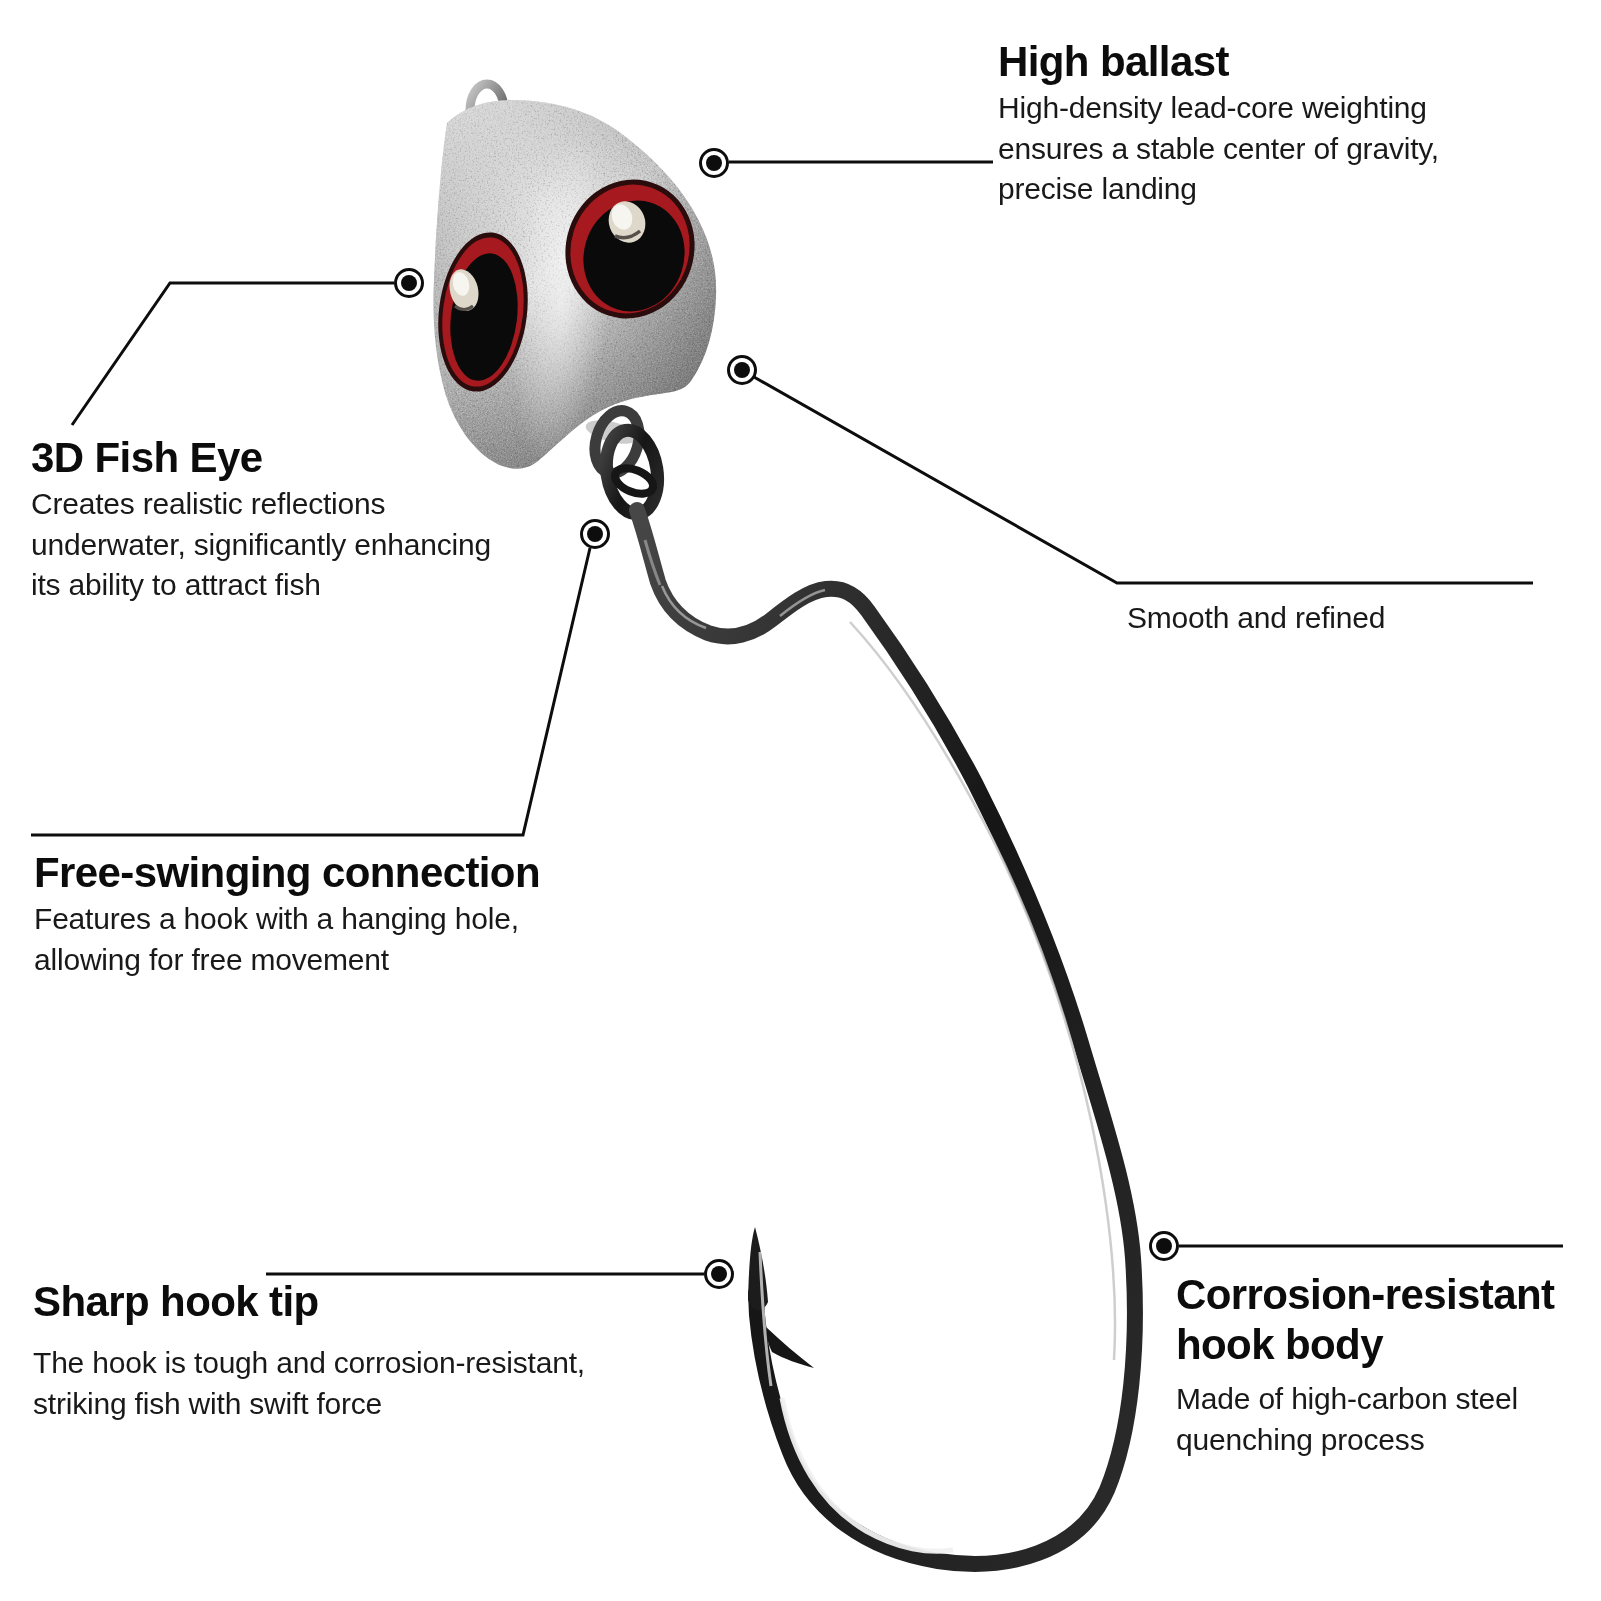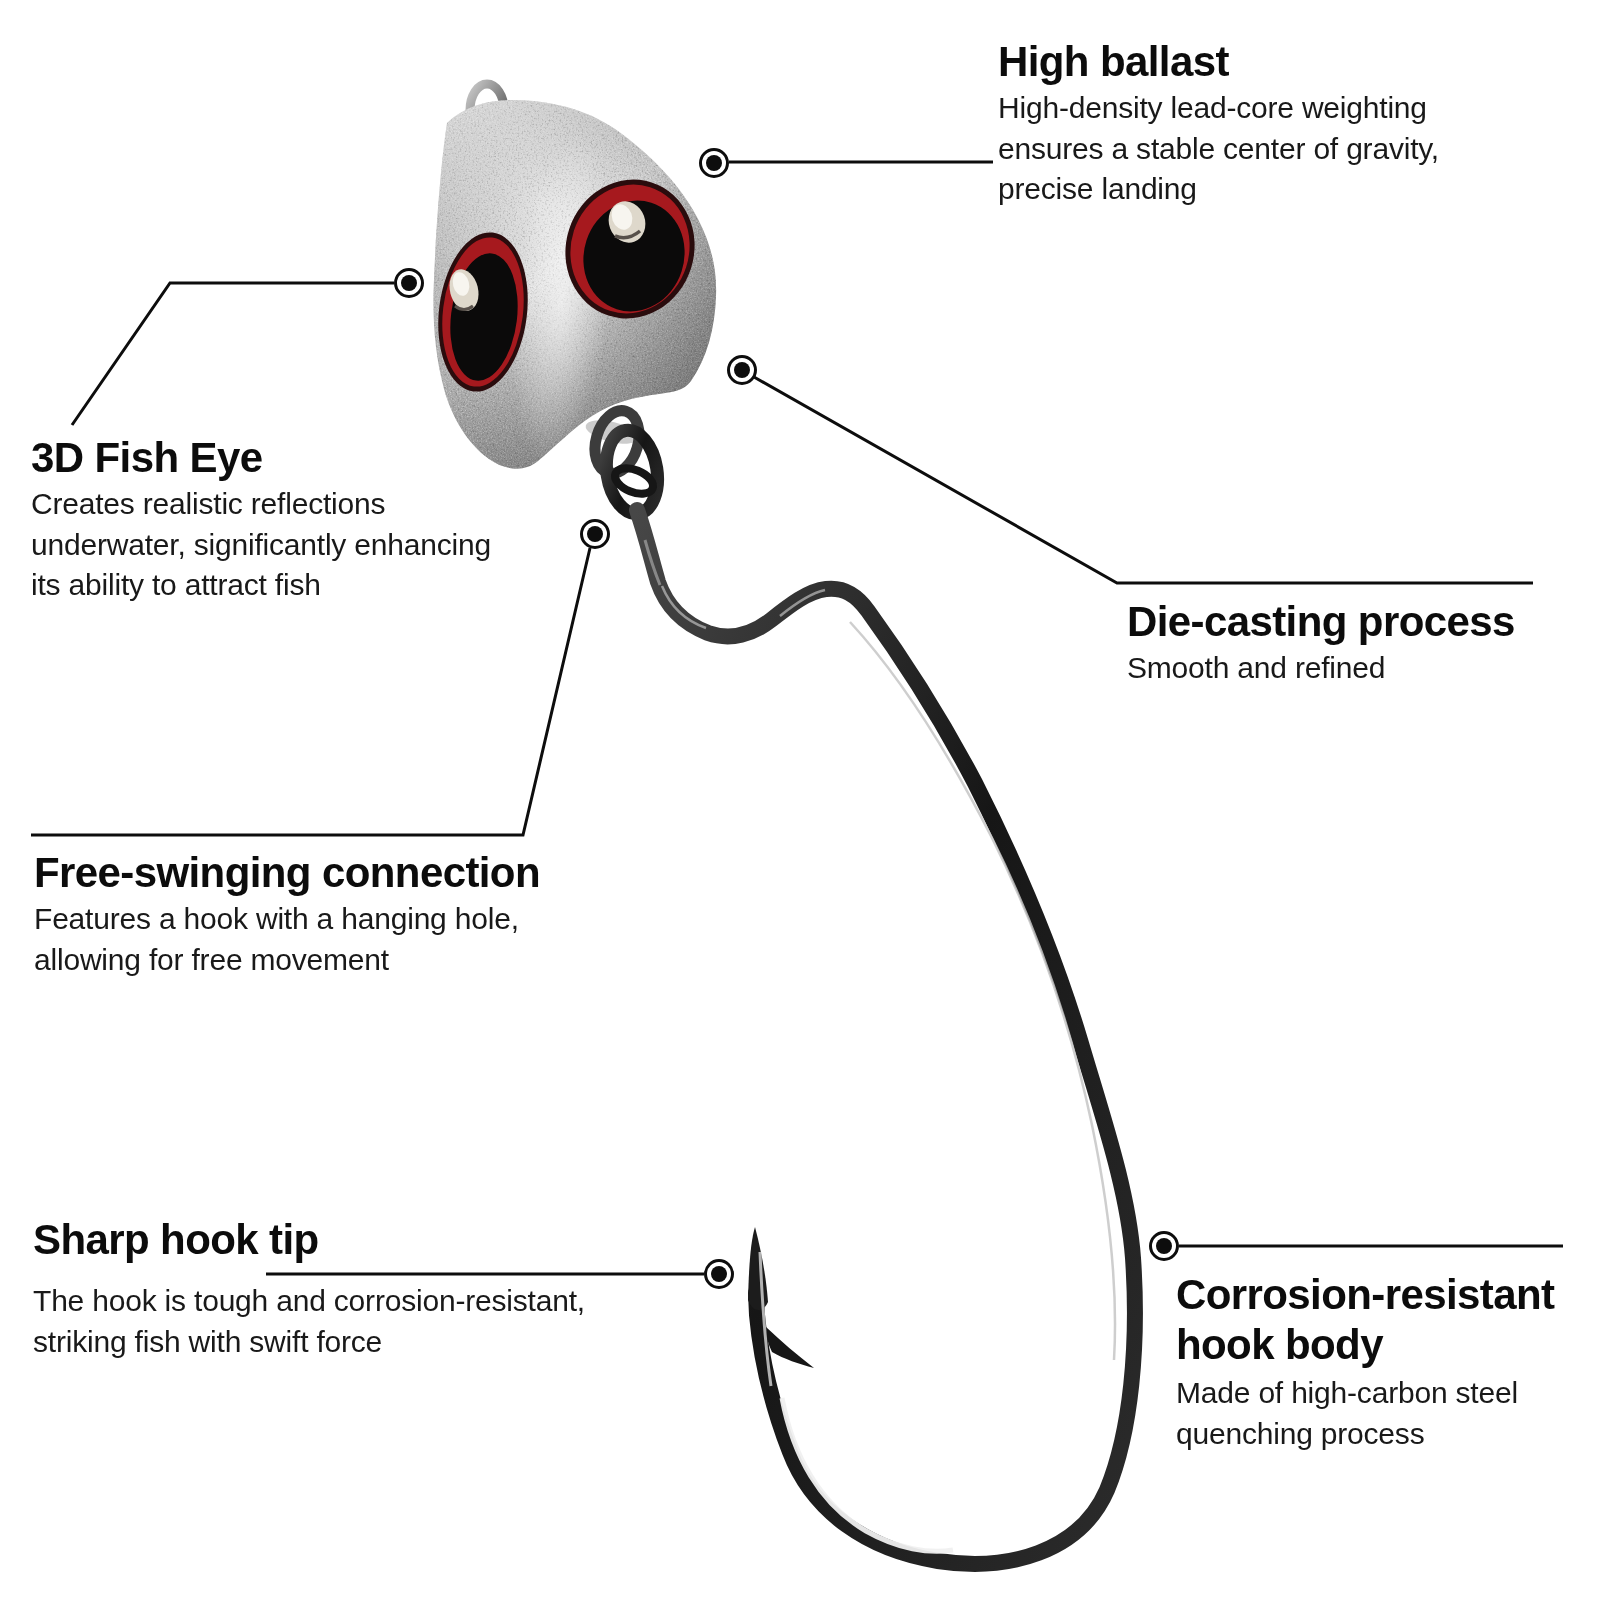--- a/index.html
+++ b/index.html
@@ -199,44 +199,43 @@
   <div class="callout" style="left:31px;top:433px">
     <div class="ct">3D Fish Eye</div>
     <div class="cb">
       <div class="cl">Creates realistic reflections</div>
       <div class="cl">underwater, significantly enhancing</div>
       <div class="cl">its ability to attract fish</div>
     </div>
   </div>
 
   <div class="callout" style="left:1127px;top:597px">
-    <div class="ct">Die-casting process</div>
     <div class="cb">
       <div class="cl">Smooth and refined</div>
     </div>
   </div>
 
   <div class="callout" style="left:34px;top:848px">
     <div class="ct">Free-swinging connection</div>
     <div class="cb">
       <div class="cl">Features a hook with a hanging hole,</div>
       <div class="cl">allowing for free movement</div>
     </div>
   </div>
 
-  <div class="callout" style="left:33px;top:1215px">
+  <div class="callout" style="left:33px;top:1277px">
     <div class="ct">Sharp hook tip</div>
     <div class="cb" style="margin-top:16px">
       <div class="cl">The hook is tough and corrosion-resistant,</div>
       <div class="cl">striking fish with swift force</div>
     </div>
   </div>
 
   <div class="callout" style="left:1176px;top:1270px">
     <div class="ct">Corrosion-resistant</div>
     <div class="ct">hook body</div>
-    <div class="cb" style="margin-top:3px">
+    <div class="cb" style="margin-top:9px">
       <div class="cl">Made of high-carbon steel</div>
       <div class="cl">quenching process</div>
     </div>
   </div>
 
 </div>
 
 </body></html>

